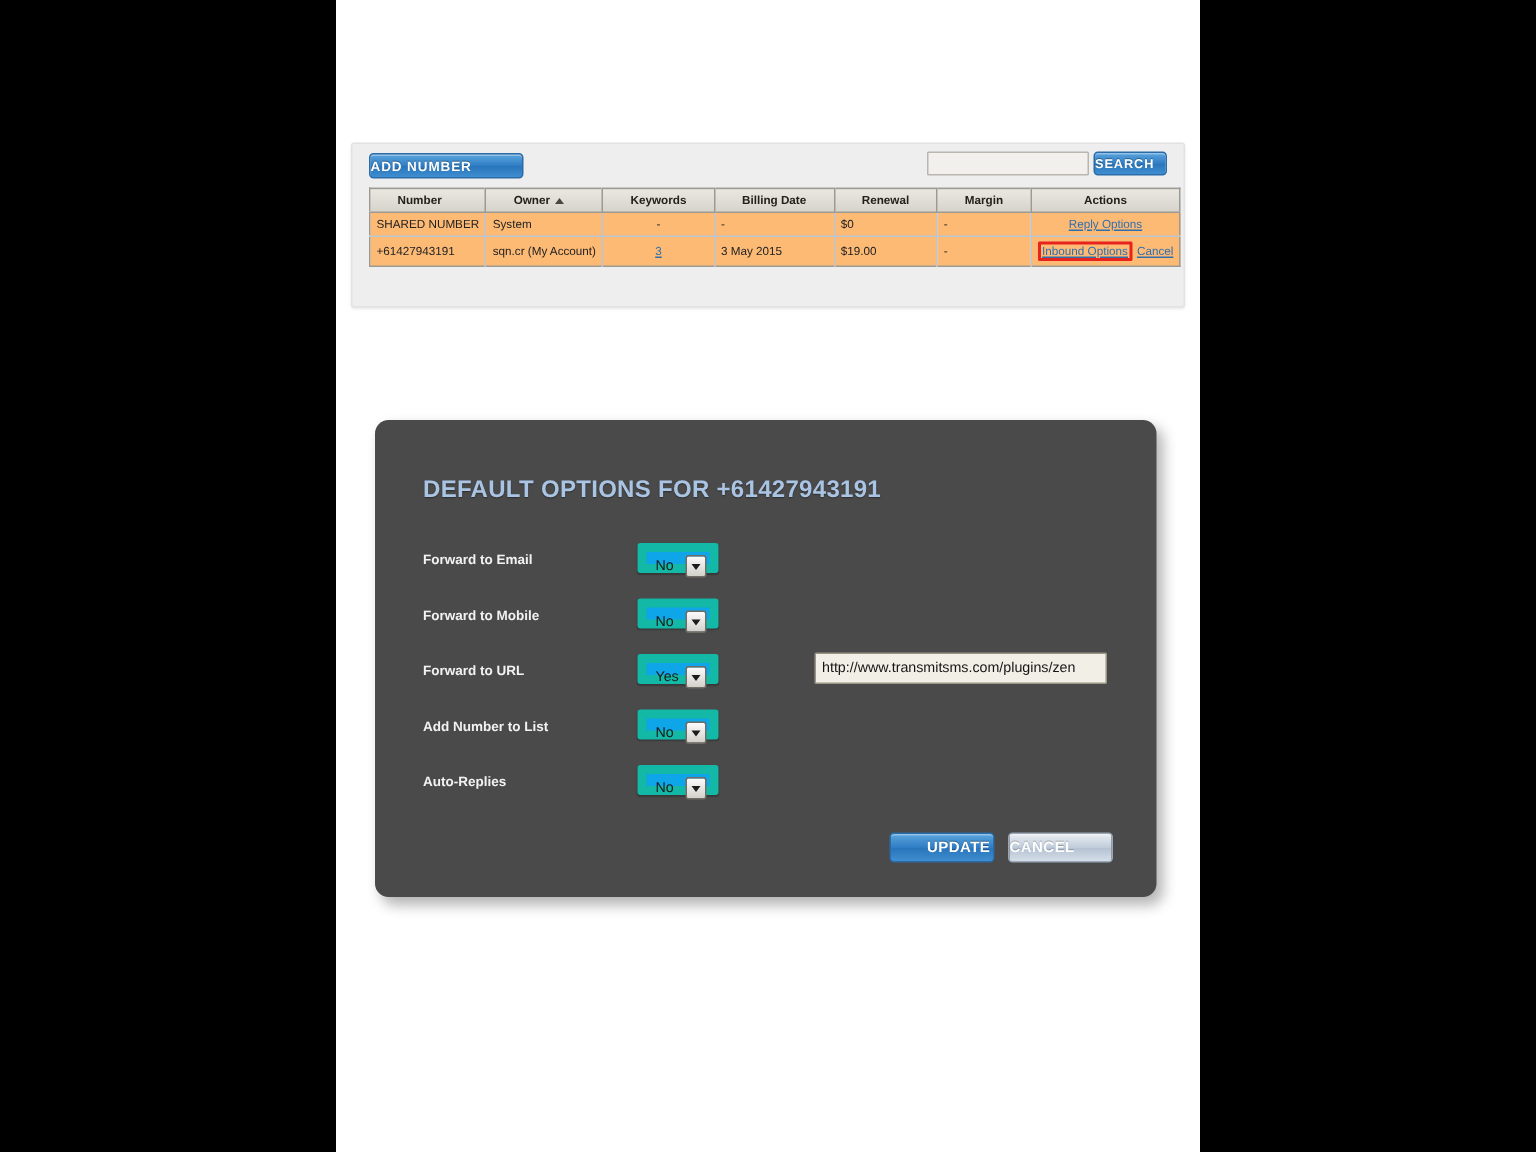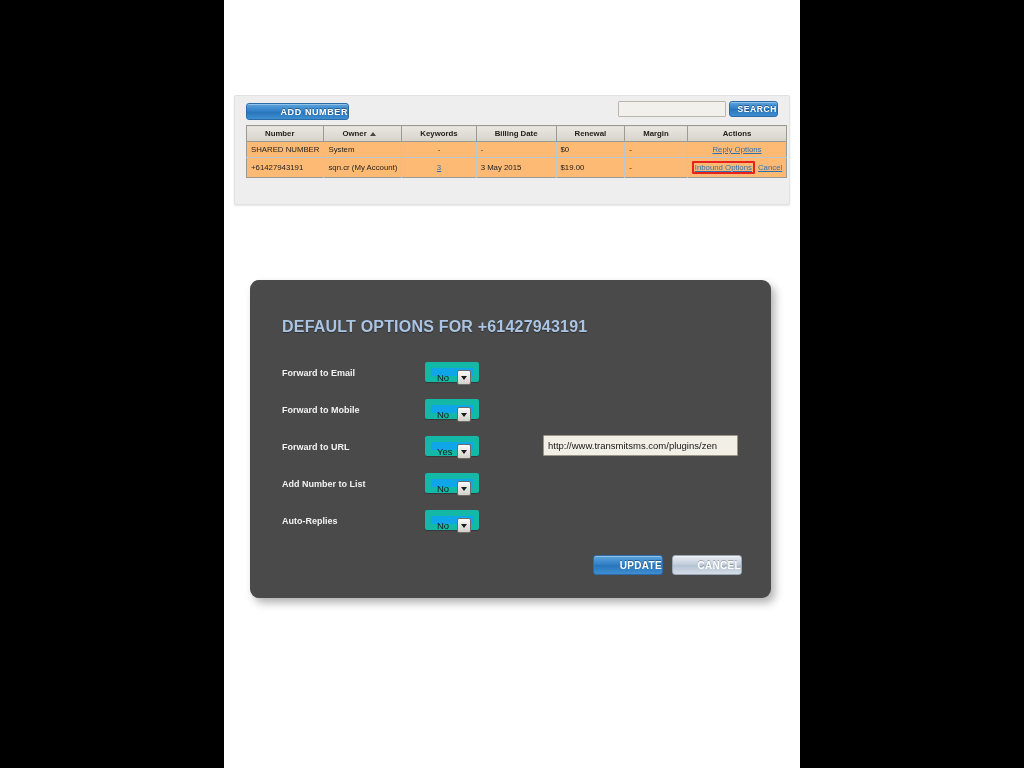--- a/index.html
+++ b/index.html
@@ -52,21 +52,21 @@
 
   .btn-blue {
     display: inline-block;
     background: linear-gradient(to bottom, #5ba4dd 0%, #2f7dc4 50%, #2874bb 51%, #3f8ed0 100%);
     border: 1px solid #2a6ba8;
     border-radius: 3px;
     color: #ffffff;
     font-size: 9px;
     font-weight: bold;
     letter-spacing: 0.6px;
-    text-align: right;
+    text-align: left;
     padding: 4px 0 4px 0;
     cursor: pointer;
     text-shadow: 0 -1px 0 rgba(0,0,0,0.35);
     box-shadow: inset 0 1px 0 rgba(255,255,255,0.35);
     box-sizing: border-box;
   }
   .btn-add-number {
     width: 103px;
     height: 17px;
     line-height: 9px;
@@ -330,20 +330,21 @@
     display: flex;
     gap: 9px;
   }
   .btn-update {
     width: 70px;
     height: 20px;
     line-height: 9px;
     padding-top: 5px;
     font-size: 10px;
     letter-spacing: 0.3px;
+    padding-left: 24px;
   }
   .btn-cancel {
     width: 70px;
     height: 20px;
     line-height: 9px;
     padding-top: 5px;
     font-size: 10px;
     letter-spacing: 0.3px;
     background: linear-gradient(to bottom, #e9edf2 0%, #c0ccda 50%, #b3c1d2 51%, #d5dee8 100%);
     border: 1px solid #9aa7b5;

